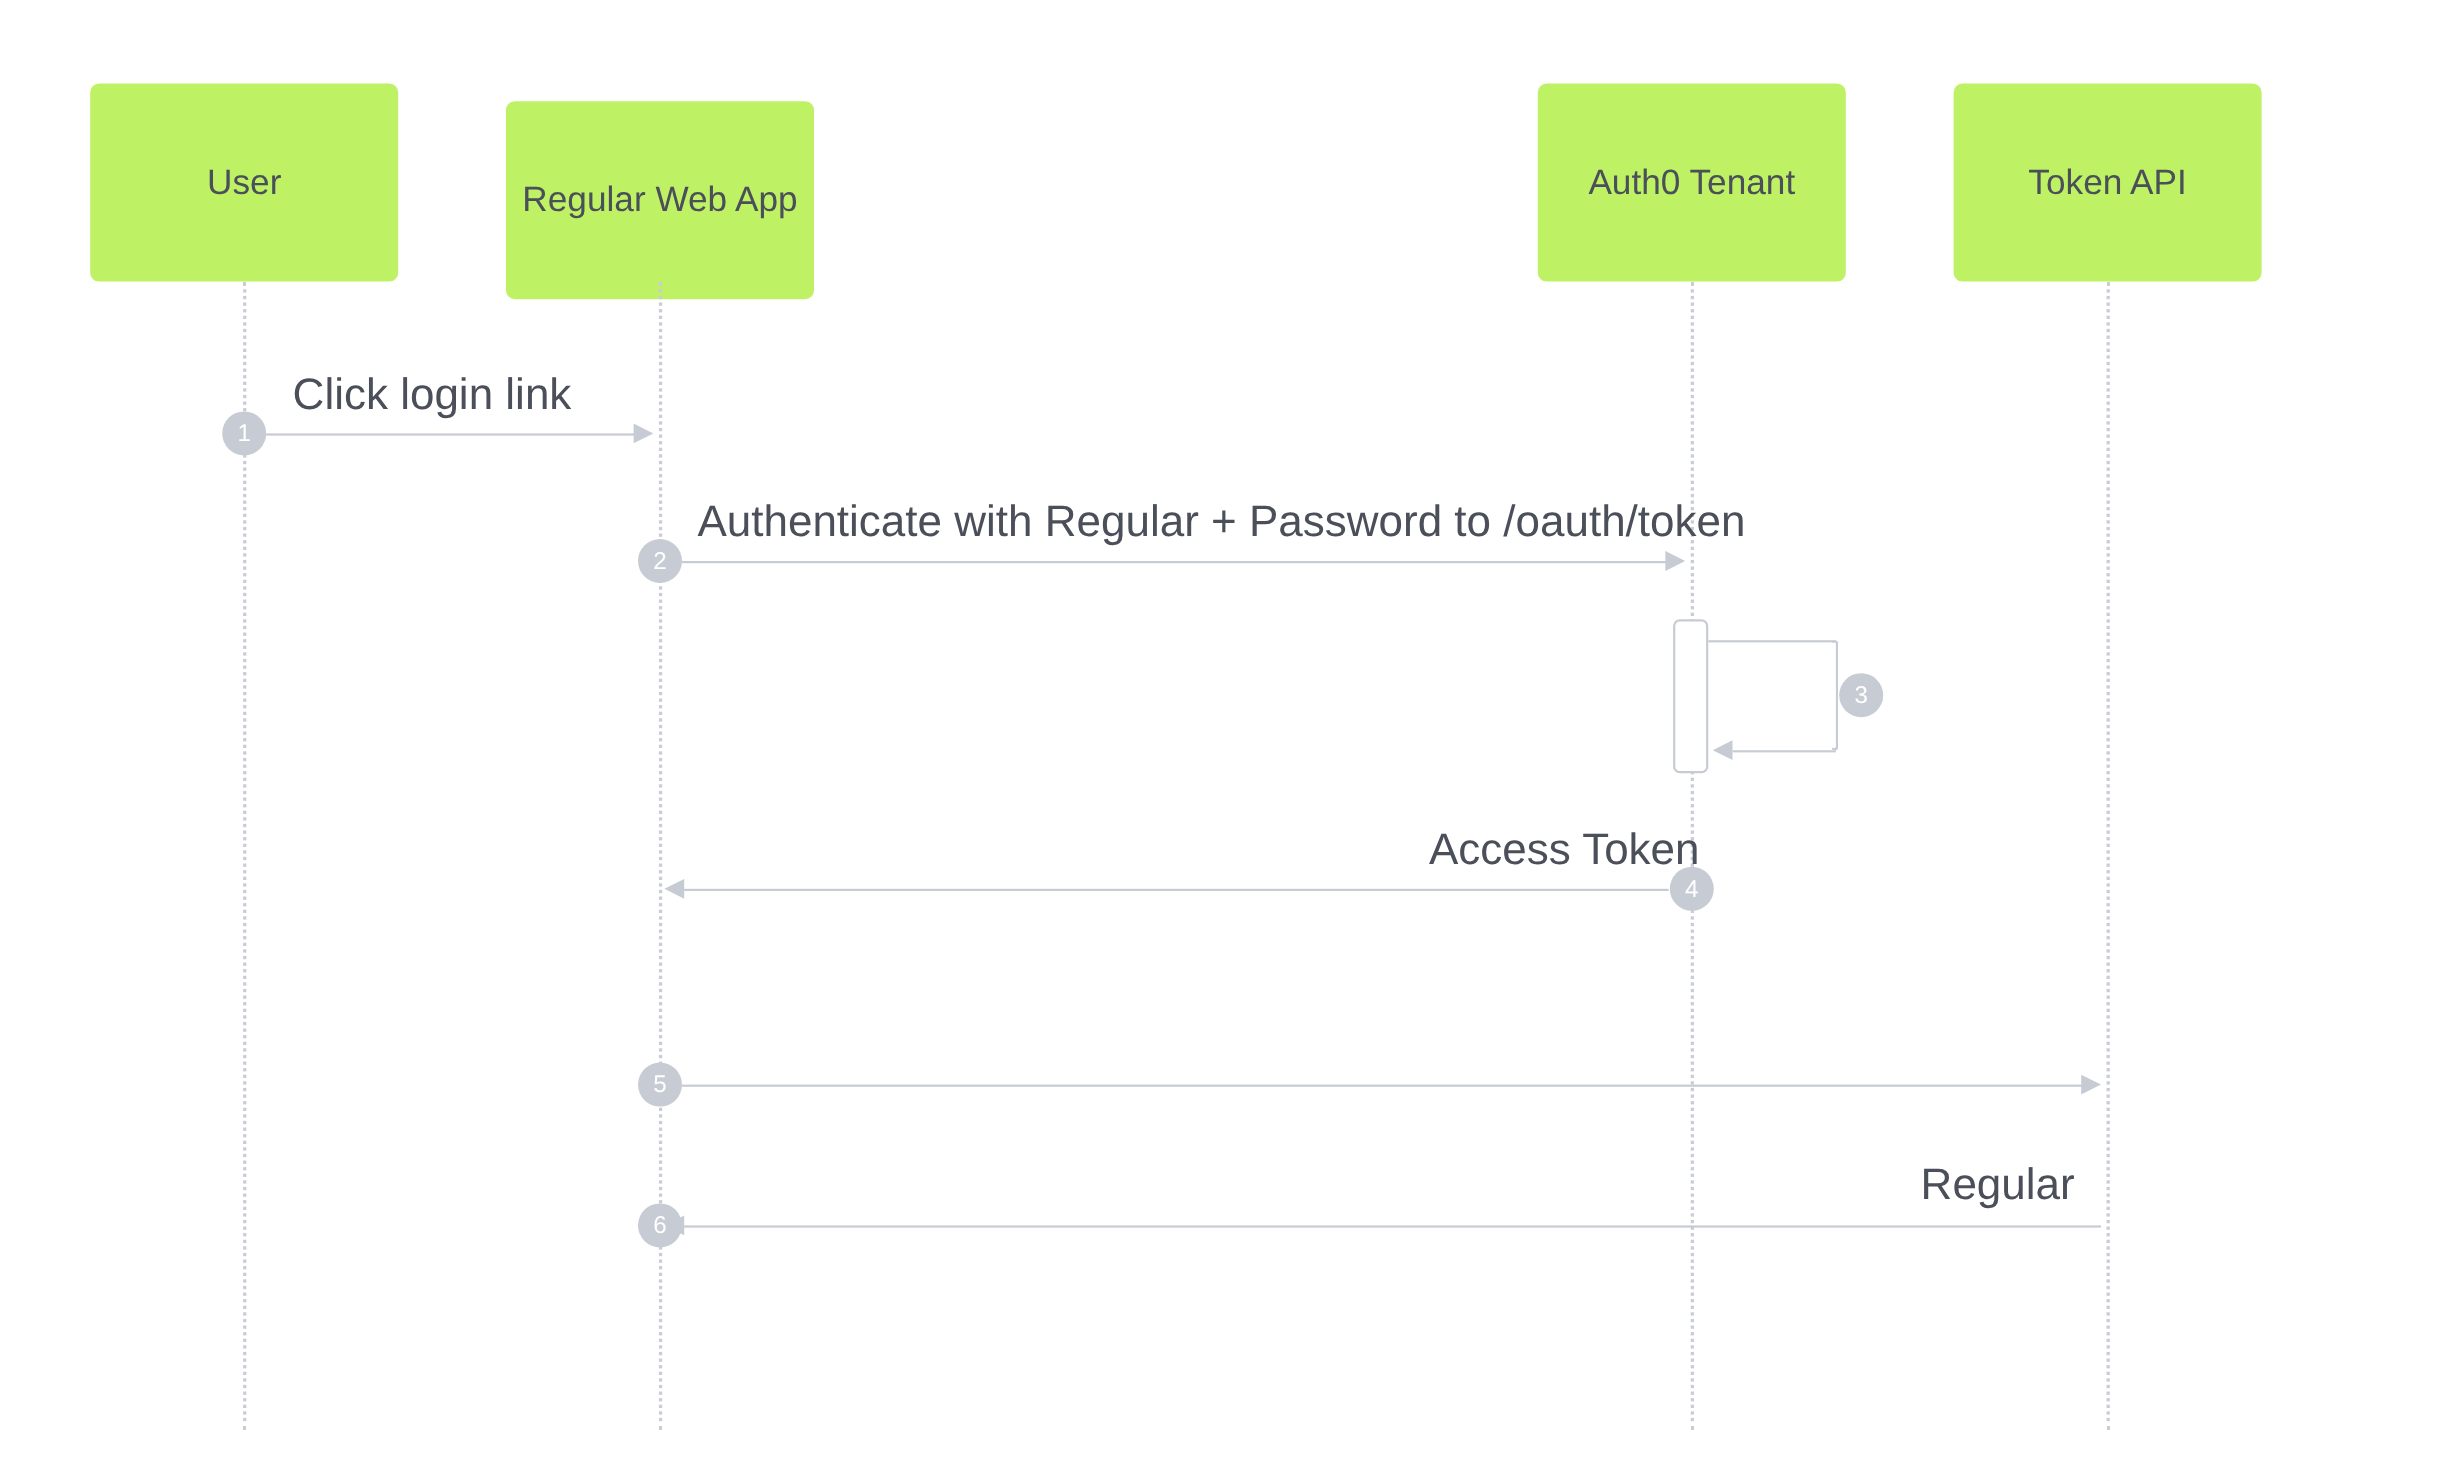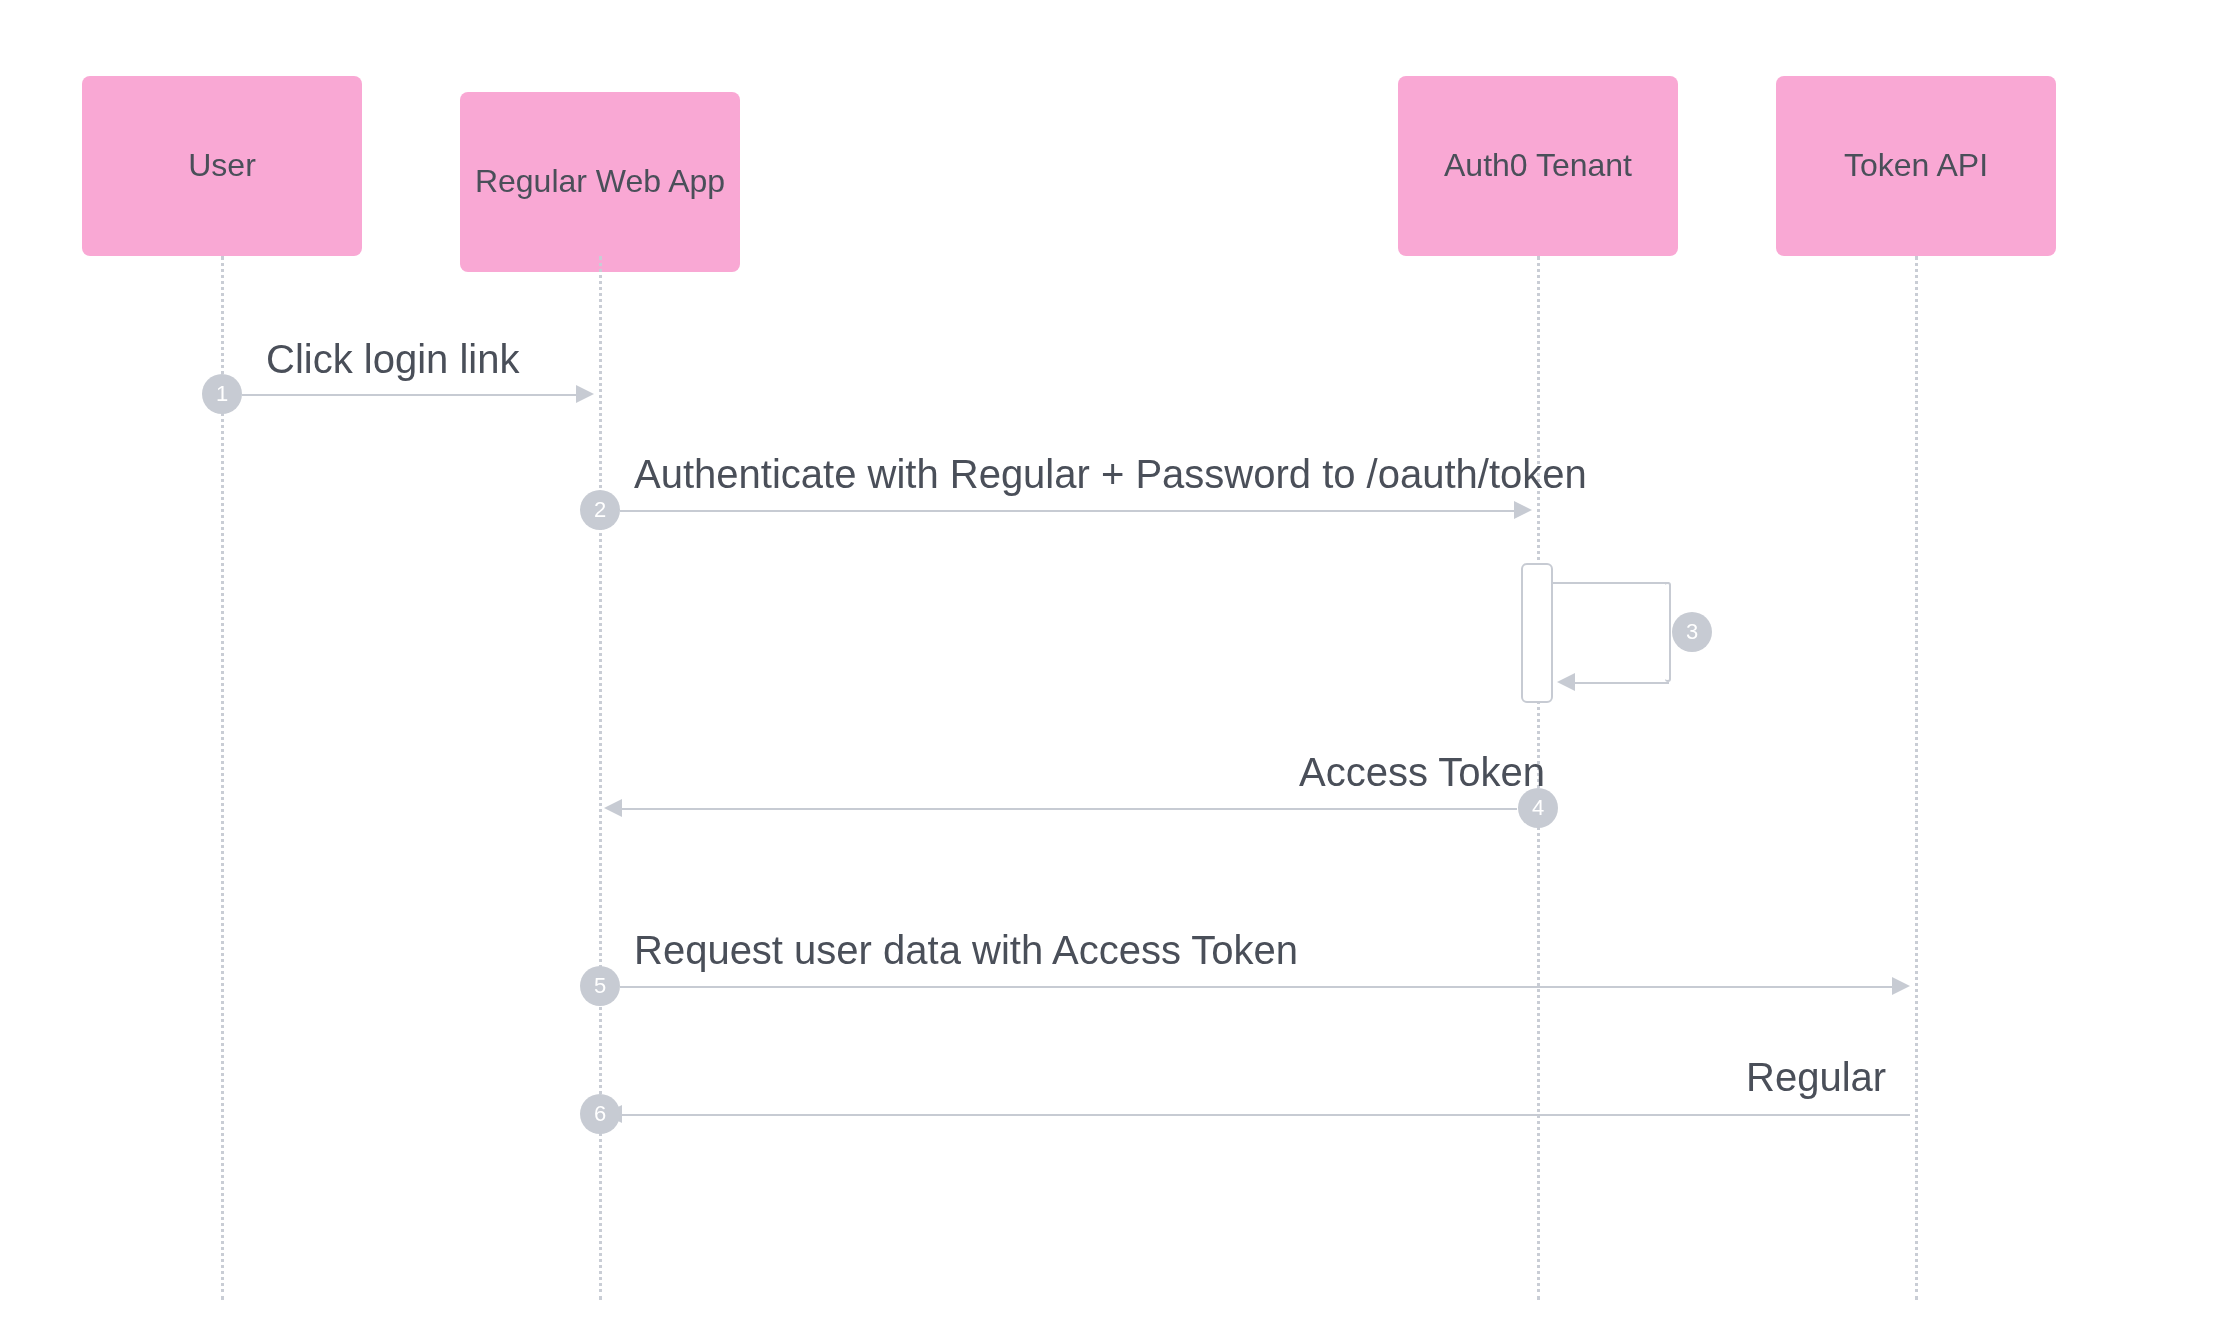--- a/index.html
+++ b/index.html
@@ -10,21 +10,21 @@
       width: 2234px;
       height: 1330px;
       position: relative;
     }
     .diagram {
       position: absolute;
       inset: 0;
     }
     .participant-box {
       position: absolute;
-      background: #f9a8d4;
+      background: #bef264;
       border-radius: 8px;
       display: flex;
       align-items: center;
       justify-content: center;
       text-align: center;
       font-size: 32px;
       color: #4a4f59;
       line-height: 1.3;
       padding: 0 10px;
     }
@@ -132,21 +132,20 @@
       <span>3</span>
     </div>
 
   <div class="msg-label" style="left:1299px; top:750px;">Access Token</div>
   <div class="arrow-line" style="left:622px; top:808px; width:895px;"></div>
   <div class="arrow-head-left" style="left:604px; top:799px;"></div>
   <div class="step-num" style="left:1518px; top:788px;">
       <span>4</span>
     </div>
 
-  <div class="msg-label" style="left:634px; top:928px;">Request user data with Access Token</div>
   <div class="arrow-line" style="left:620px; top:986px; width:1276px;"></div>
   <div class="arrow-head-right" style="left:1892px; top:977px;"></div>
   <div class="step-num" style="left:580px; top:966px;">
       <span>5</span>
     </div>
 
   <div class="msg-label" style="left:1746px; top:1055px;">Regular</div>
   <div class="arrow-line" style="left:622px; top:1114px; width:1288px;"></div>
   <div class="arrow-head-left" style="left:604px; top:1105px;"></div>
   <div class="step-num" style="left:580px; top:1094px;">

